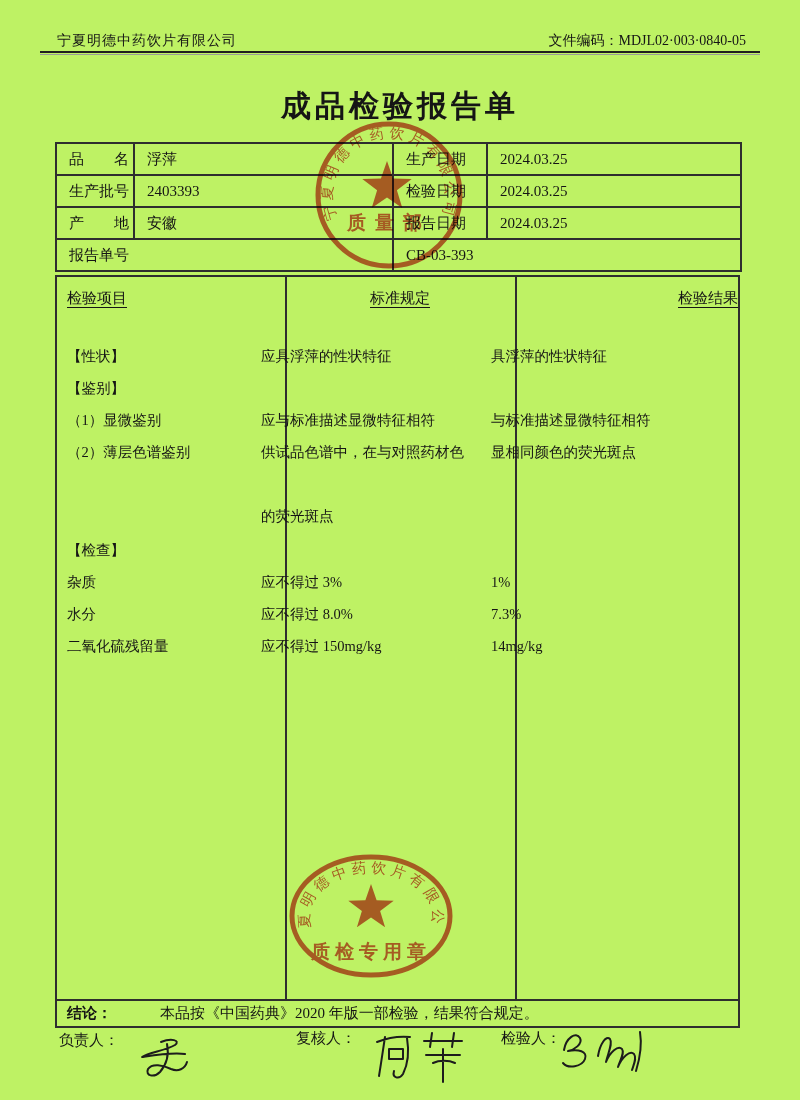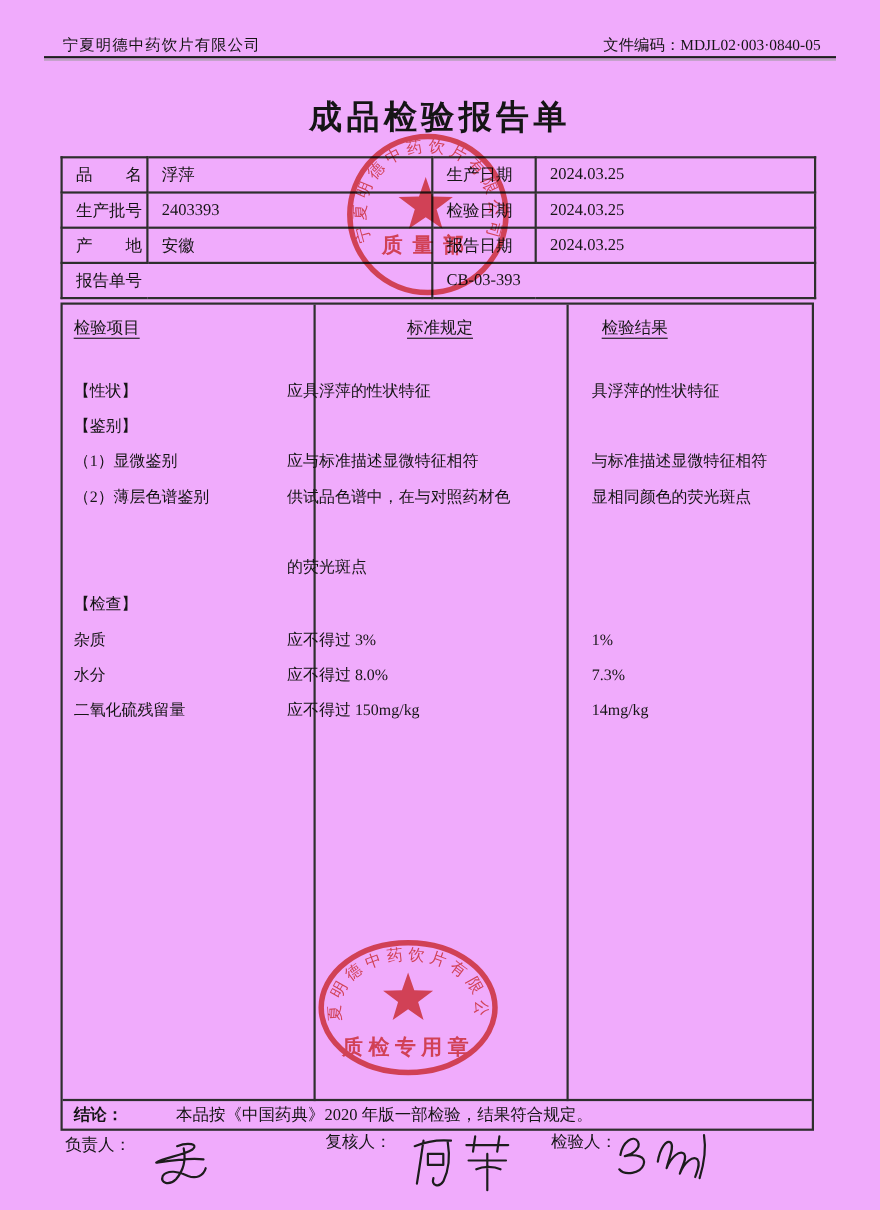--- a/index.html
+++ b/index.html
@@ -1,17 +1,17 @@
 <!DOCTYPE html>
 <html><head>
 <meta charset="utf-8">
 <style>
   html,body { margin:0; padding:0; background:#ffffff; }
   .page {
-    position:relative; width:800px; height:1100px; background:#f0abfc;
+    position:relative; width:800px; height:1100px; background:#bef264;
     font-family:"Liberation Serif","DejaVu Serif",serif; color:#151515; overflow:hidden;
   }
   
   .hdr-company { position:absolute; left:57px; top:32px; font-size:14px; letter-spacing:1px; }
   .hdr-code { position:absolute; right:54px; top:32px; font-size:14px; }
   .hdr-rule { position:absolute; left:40px; top:51px; width:720px; height:1px;
               border-top:2px solid #1f1f1f; border-bottom:1px solid #9a9a9a; }
   
   .title { position:absolute; top:86px; left:0; width:100%; text-align:center;
            font-size:30px; font-weight:bold; letter-spacing:4px; }
@@ -23,25 +23,25 @@
   td.jlabel { text-align:justify; text-align-last:justify; padding:0 16px 0 12px;margin-left:48px; }
   
   .main-box { position:absolute; left:55px; top:275px; width:685px; height:753px;
               border:2px solid #2e2e2e; box-sizing:border-box; font-size:14.5px; }
   .vline { position:absolute; top:0; width:2px; height:724px; background:#2e2e2e; }
   .vline.v1 { left:228px; } .vline.v2 { left:458px; }
   .col-headers { position:absolute; top:12px; left:0; width:100%; display:flex; font-size:15px; }
   .col-headers .h { text-decoration:underline; text-underline-offset:4px; }
   .ch1 { width:228px; padding-left:10px; box-sizing:border-box; }
   .ch2 { width:230px; text-align:center; box-sizing:border-box; }
-  .ch3 { flex:1; text-align:left; box-sizing:border-box;margin-left:32px; }
+  .ch3 { flex:1; text-align:right; box-sizing:border-box; }
   .brow { position:absolute; left:0; width:100%; display:flex; line-height:20px; }
   .c1 { width:192px; padding-left:10px; box-sizing:border-box; }
   .c2 { width:230px; padding-left:12px; box-sizing:border-box; }
-  .c3 { flex:1; padding-left:12px; box-sizing:border-box;margin-left:47px; }
+  .c3 { flex:1; padding-left:12px; box-sizing:border-box; }
   .concl { position:absolute; left:0; right:0; bottom:0; height:27px;
            border-top:2px solid #2e2e2e; display:flex; align-items:center;
            padding-left:10px; box-sizing:border-box; font-size:15px; white-space:nowrap;gap:48px; }
   .concl b { font-weight:bold; }
   
   .stamp { position:absolute; pointer-events:none; opacity:.8; mix-blend-mode:multiply; }
   
   .sig-label { position:absolute; font-size:15px; }
   .sig { position:absolute; }
   .sig path { fill:none; stroke:#1c1c1c; stroke-width:2; stroke-linecap:round; stroke-linejoin:round; }

